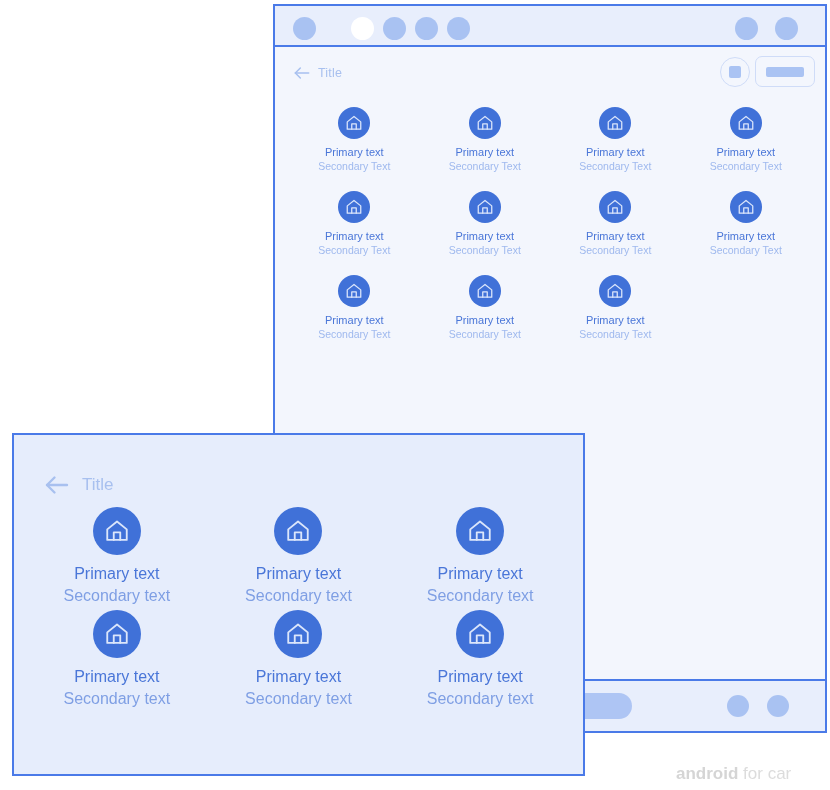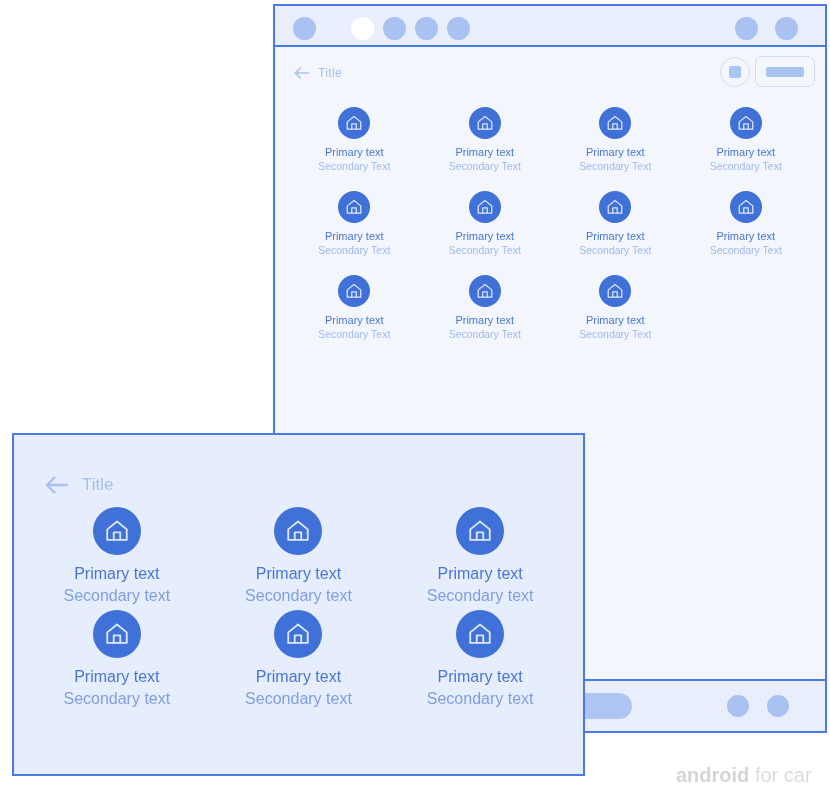--- a/index.html
+++ b/index.html
@@ -217,21 +217,21 @@
     font-size: 16px;
     color: #7f9fe4;
     line-height: 24px;
   }
 
   
   #watermark {
     position: absolute;
     left: 676px;
     top: 764px;
-    font-size: 20px;
+    font-size: 17px;
     color: #dcdcdc;
     white-space: nowrap;
   }
   #watermark .wm-bold { font-weight: bold; color: #d5d5d5; }
 </style>
 </head>
 <body>
 
 <div id="back-window">
 

